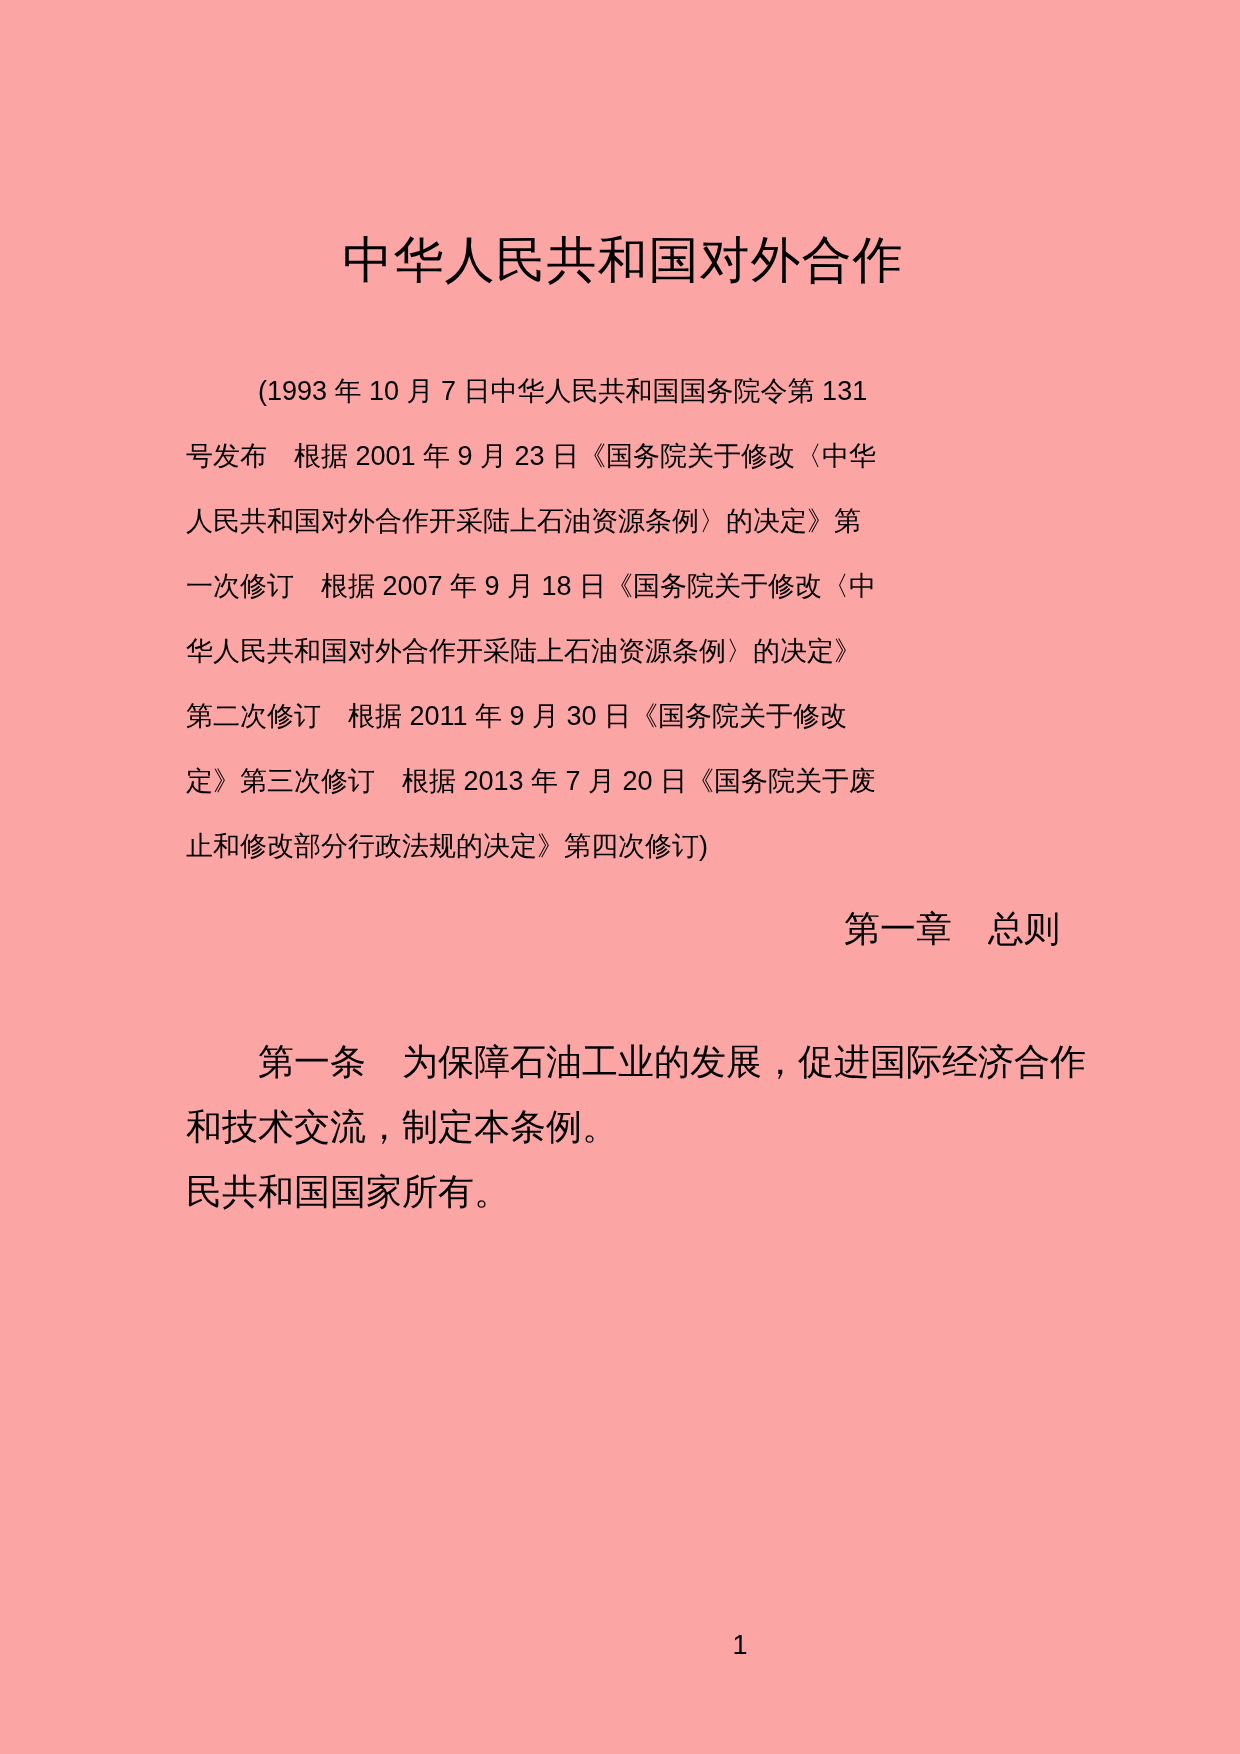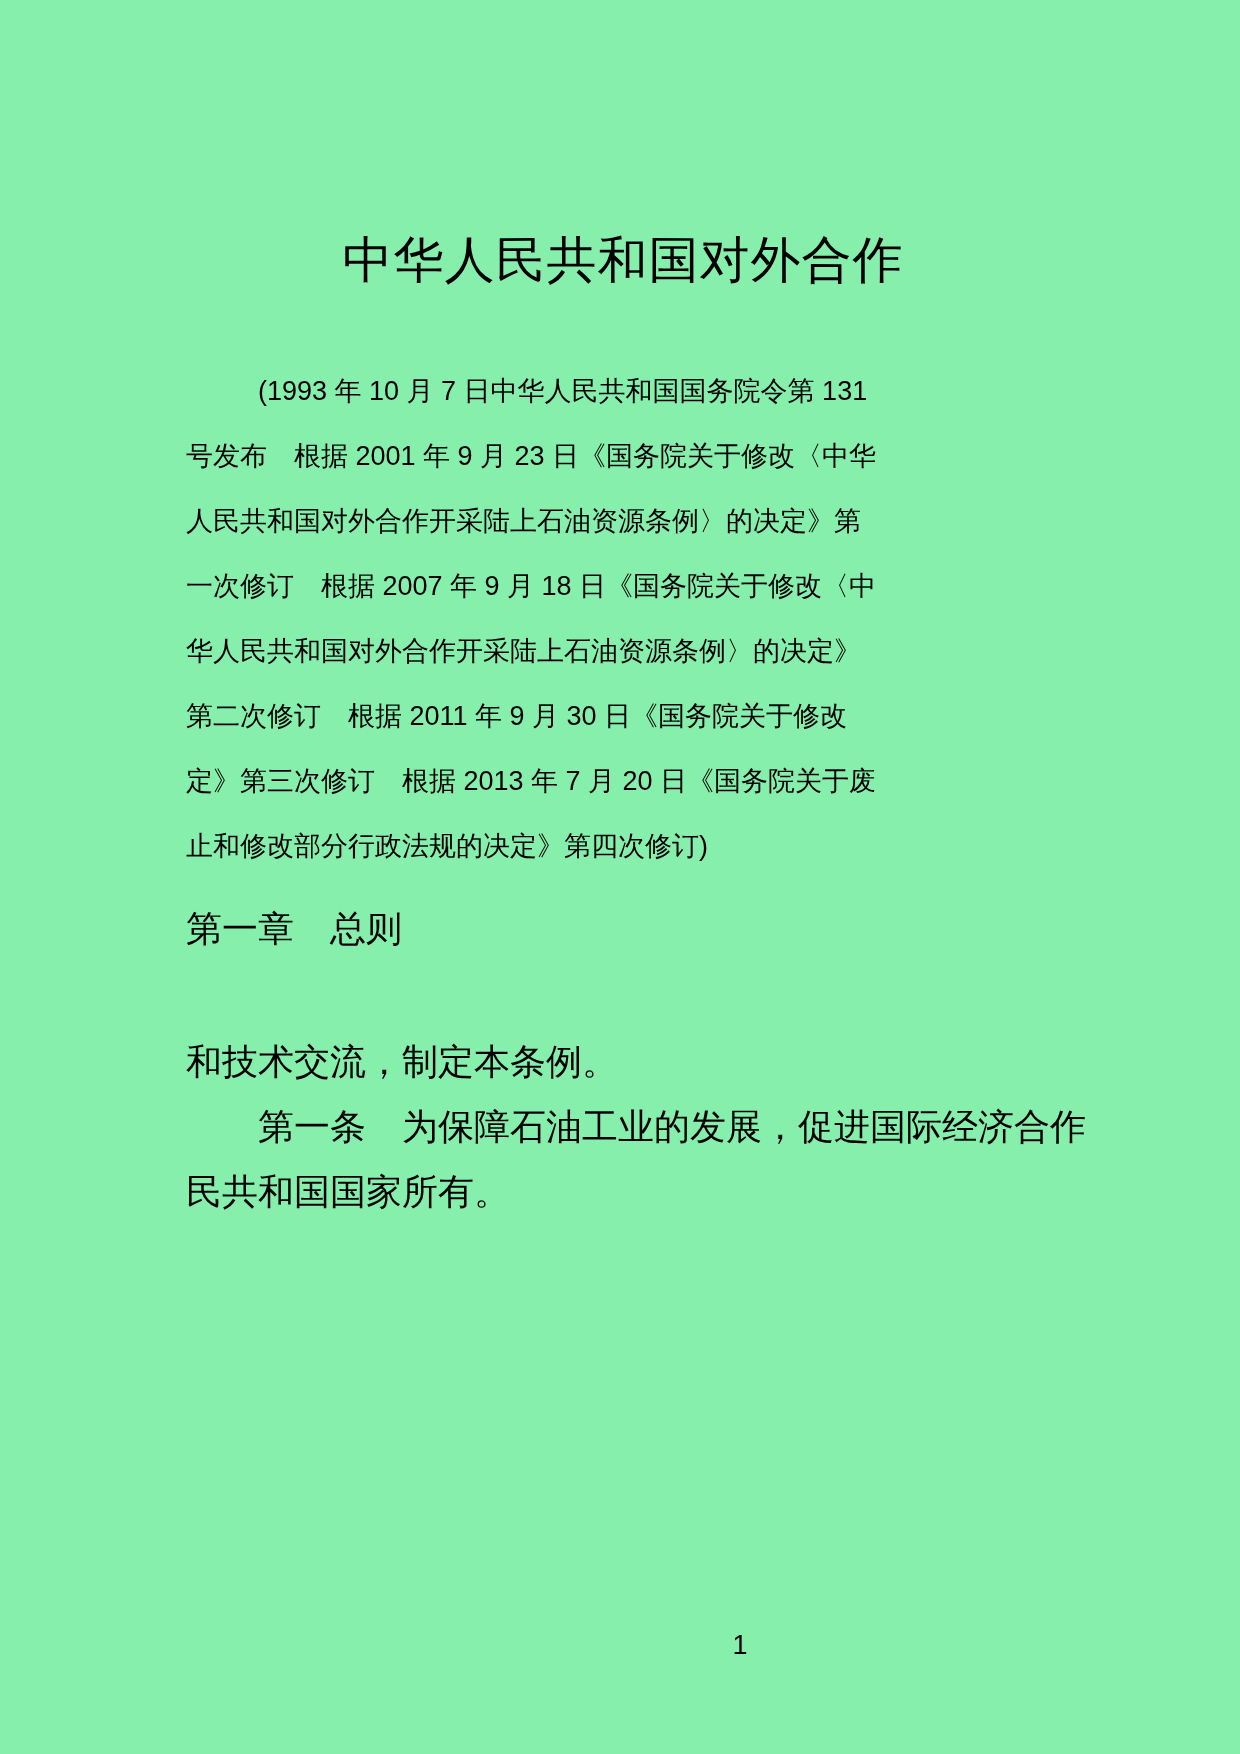--- a/index.html
+++ b/index.html
@@ -2,21 +2,21 @@
 <html><head>
 <meta charset="utf-8">
 <style>
   * { margin: 0; padding: 0; box-sizing: border-box; }
   html, body { background: #ffffff; }
   .page {
     position: relative;
     width: 1240px;
     height: 1754px;
     margin: 0 auto;
-    background: #86efac;
+    background: #fca5a5;
     color: #000000;
     font-family: "Liberation Sans", "DejaVu Sans", sans-serif;
     padding: 228px 180px 0 186px;
     overflow: hidden;
   }
   .doc-title {
     font-family: "Liberation Serif", "DejaVu Serif", serif;
     font-size: 50px;
     line-height: 65px;
     font-weight: 400;
@@ -27,21 +27,21 @@
     margin-top: 66px;
     font-size: 27px;
     line-height: 65px;
   }
   .line { white-space: pre; }
   .line.first { text-indent: 72px; }
   .chapter-heading {
     margin-top: 17px;
     font-size: 36px;
     line-height: 65px;
-    text-align: left;
+    text-align: right;
   }
   .articles {
     margin-top: 68px;
     font-size: 36px;
     line-height: 65px;
   }
   .page-number {
     position: absolute;
     top: 1630px;
     left: 740px;
@@ -67,22 +67,22 @@
     <div class="line">华人民共和国对外合作开采陆上石油资源条例〉的决定》</div>
     <div class="line">第二次修订　根据 2011 年 9 月 30 日《国务院关于修改</div>
     <div class="line">定》第三次修订　根据 2013 年 7 月 20 日《国务院关于废</div>
     <div class="line">止和修改部分行政法规的决定》第四次修订)</div>
   </div>
 
   <div class="chapter-heading">第一章　总则</div>
 
   <div class="articles">
     <div class="article">
+      <div class="line first">第一条　为保障石油工业的发展，促进国际经济合作</div>
       <div class="line">和技术交流，制定本条例。</div>
-      <div class="line first">第一条　为保障石油工业的发展，促进国际经济合作</div>
     </div>
     <div class="article">
       <div class="line">民共和国国家所有。</div>
     </div>
   </div>
 
   <div class="page-number">1</div>
 
 </div>
 

